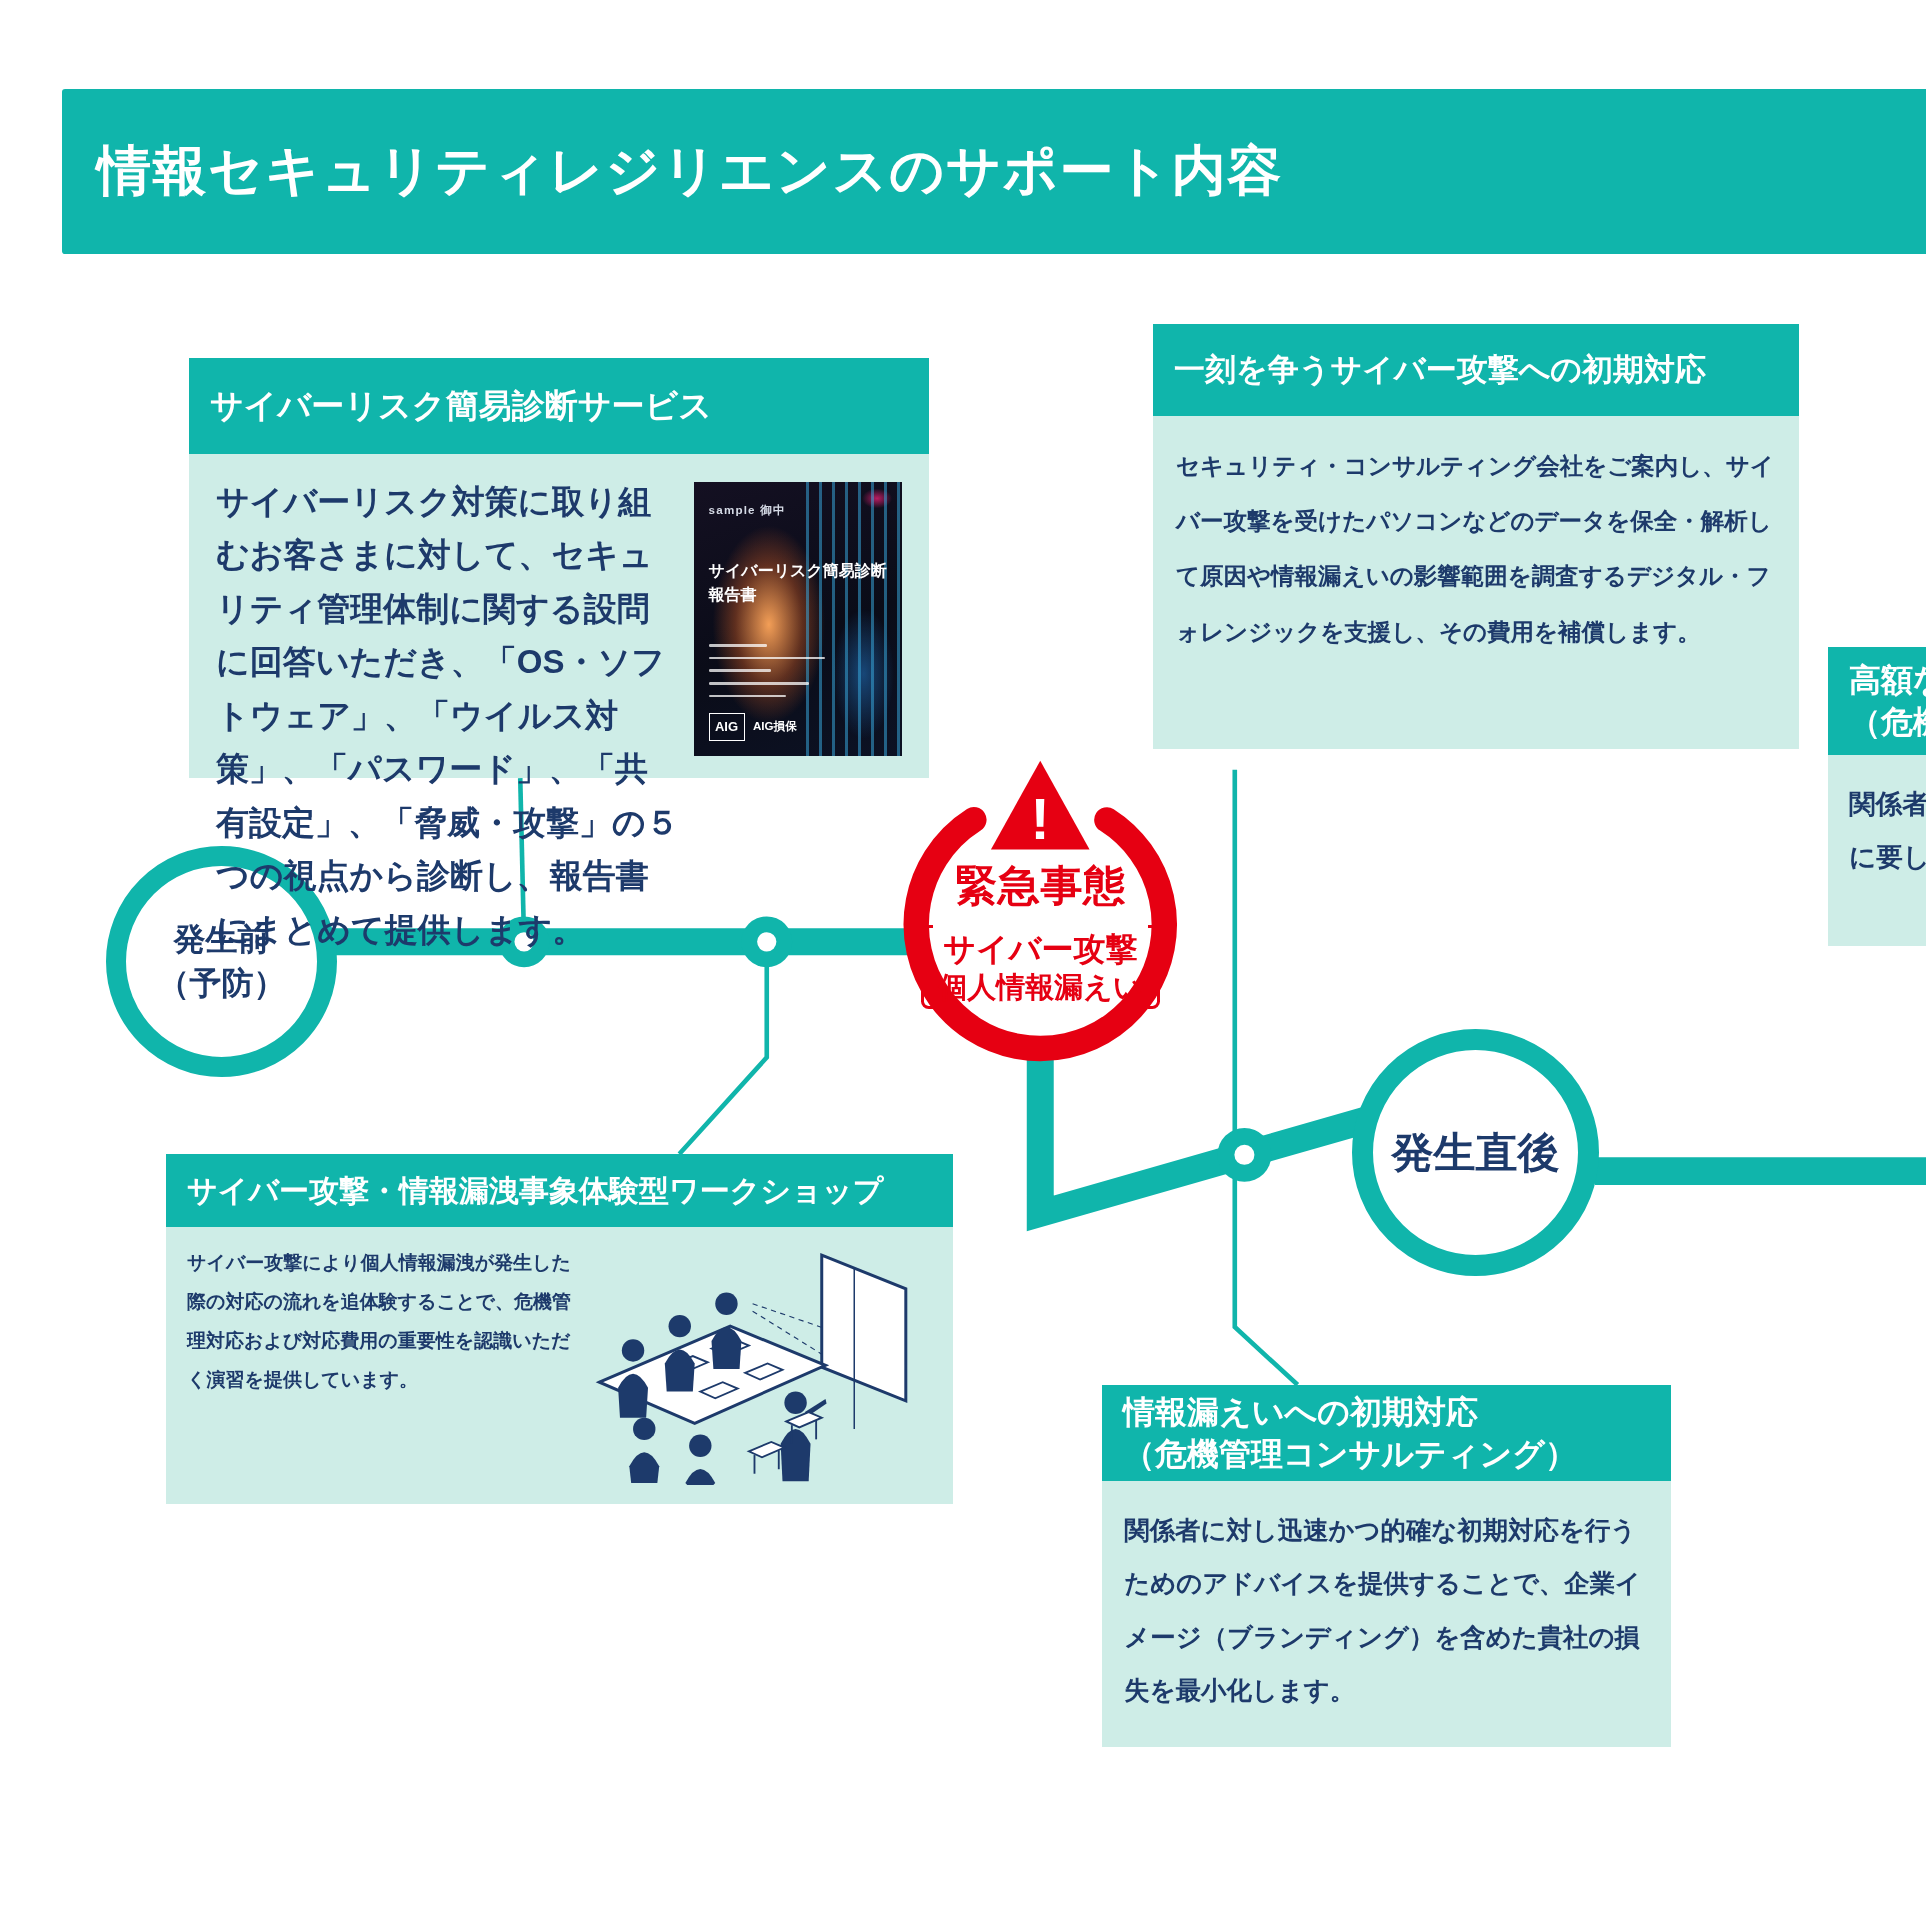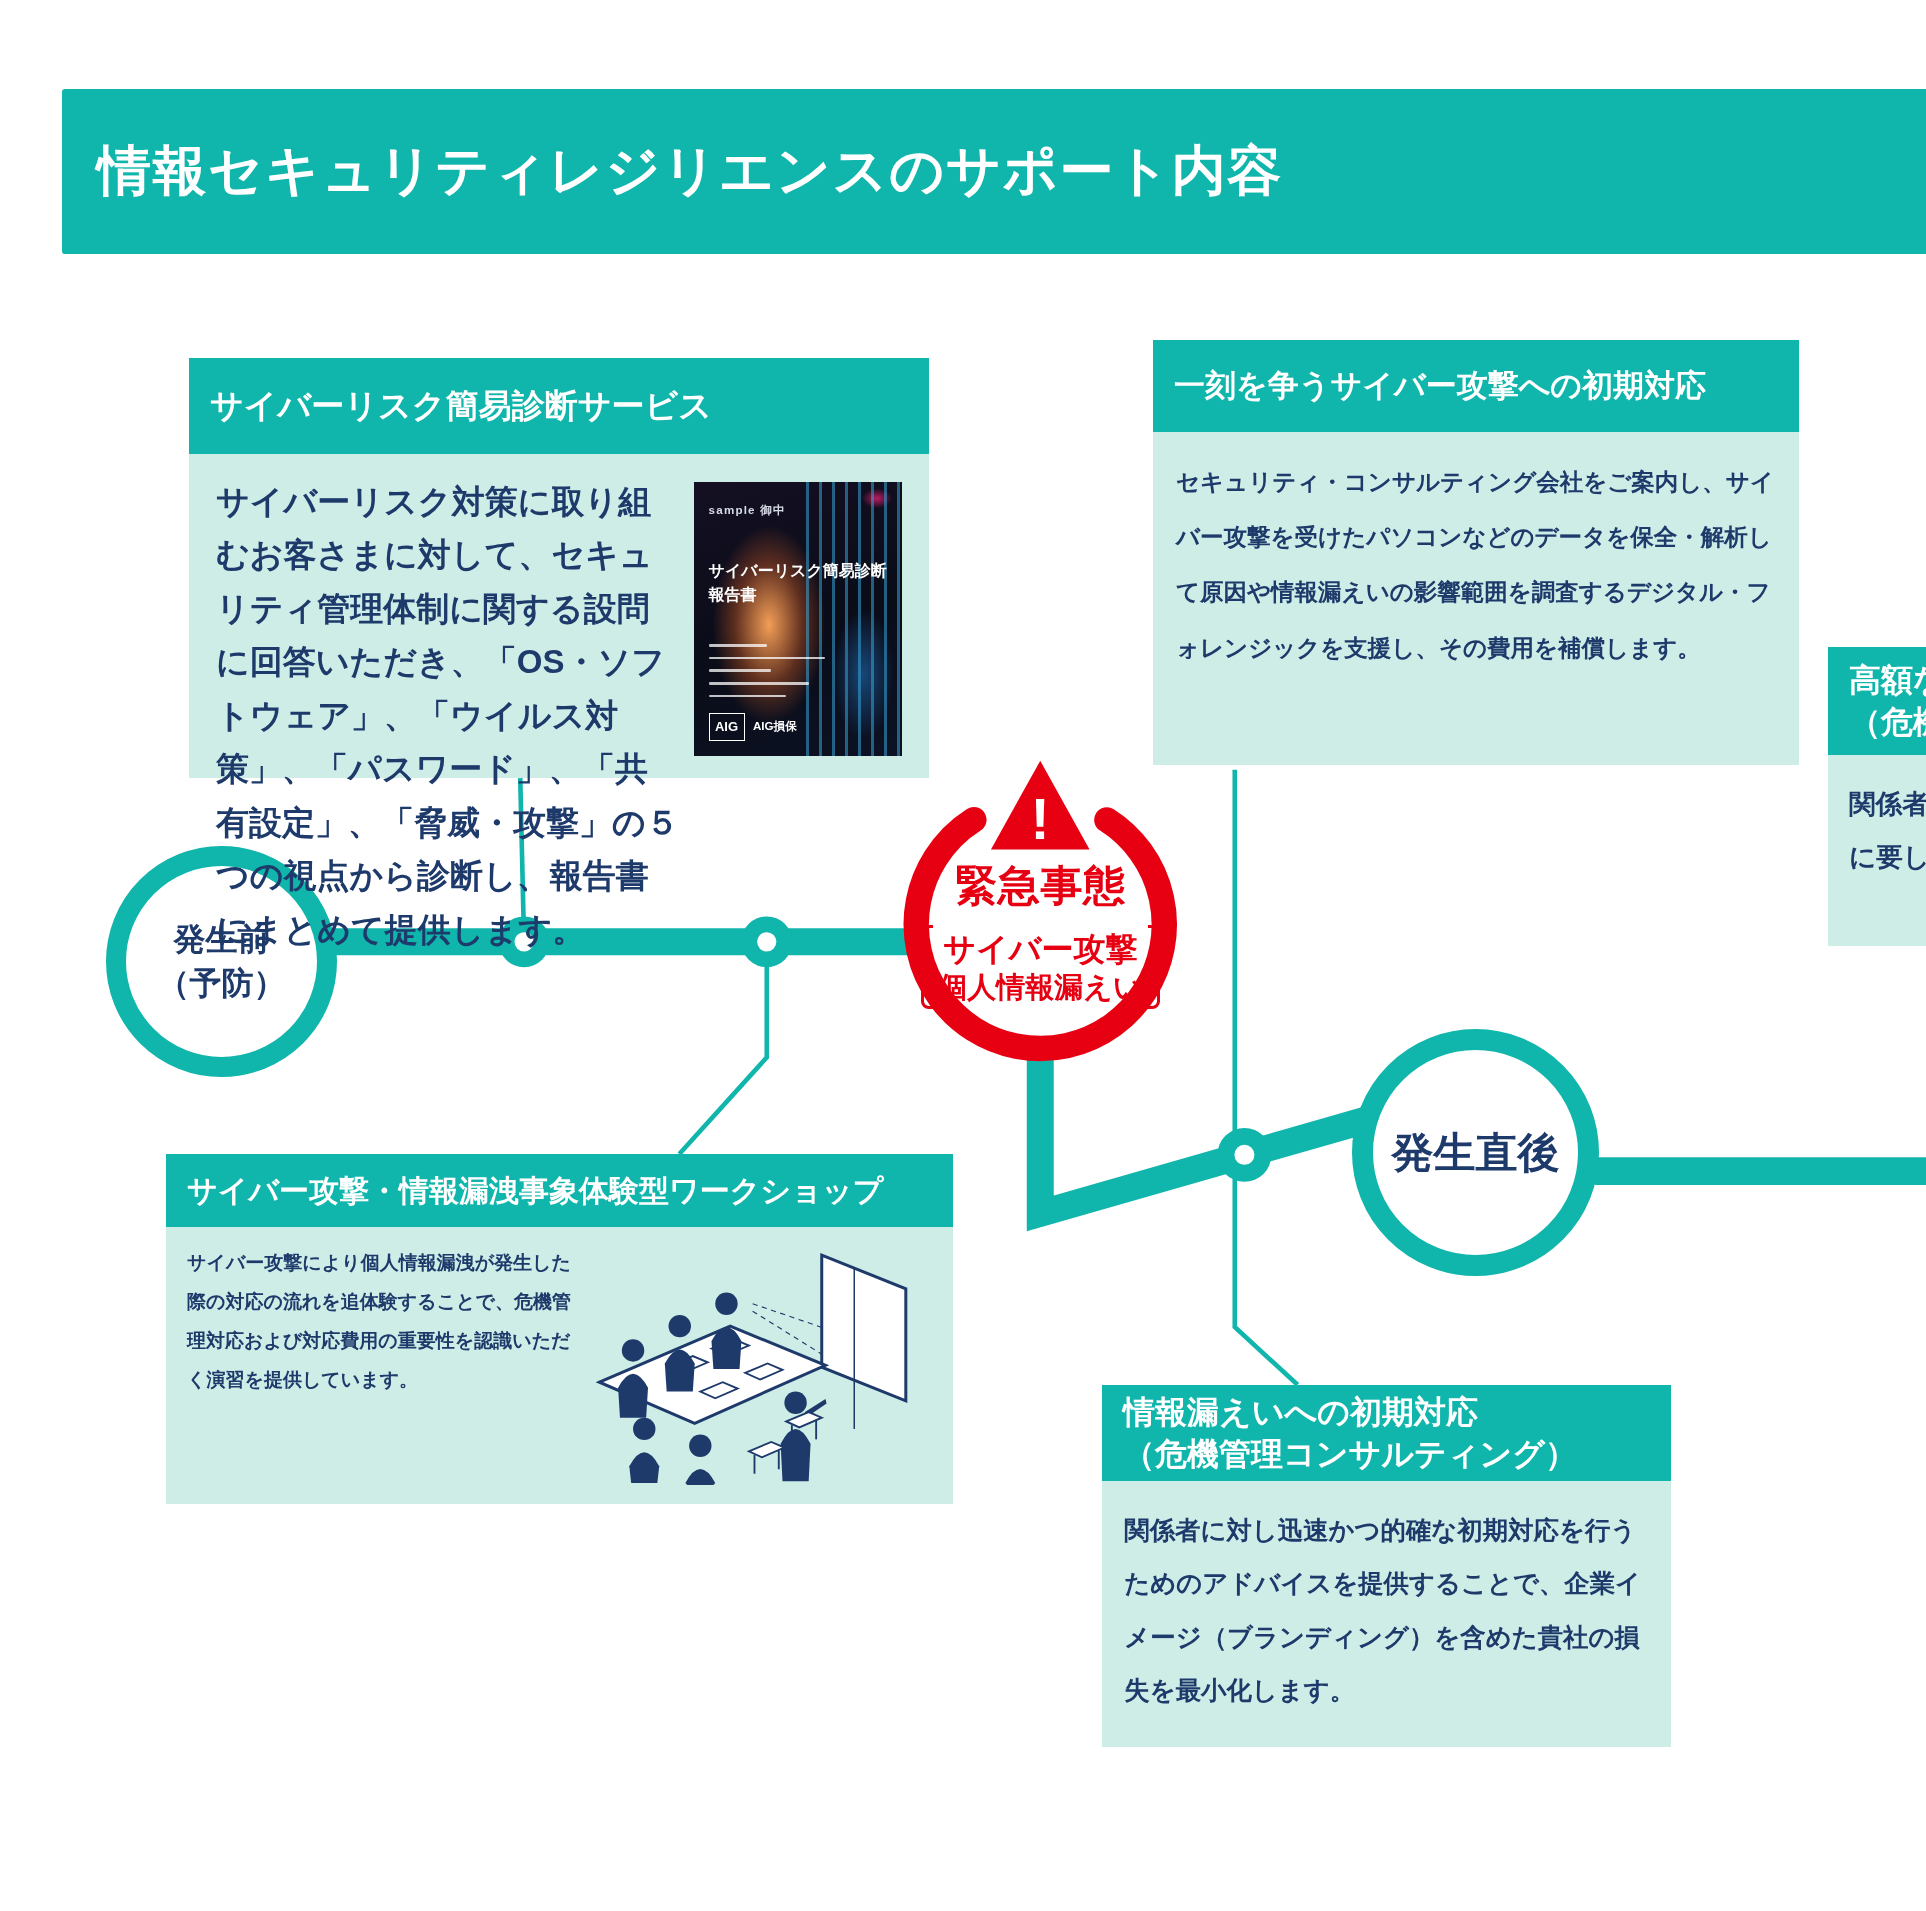--- a/index.html
+++ b/index.html
@@ -29,21 +29,21 @@
   }
   .ibox .bd {
     background:#CEEDE7; color:#1D3A6B; font-weight:700;
     padding:21px 27px;
   }
   .box1 { left:189px;  top:358px;  width:740px; }
   .box1 .hd { height:96px; font-size:33px; }
   .box1 .bd { height:324px; font-size:33px; line-height:1.62; display:flex; gap:14px; }
   .box1 .bd .txt { flex:1; }
 
-  .box2 { left:1109px; top:340px;  width:690px;padding-left:44px; }
+  .box2 { left:1109px; top:324px;  width:690px;padding-left:44px; }
   .box2 .hd { height:92px; font-size:31px; }
   .box2 .bd { height:333px; font-size:23.5px; line-height:2.35; padding:23px 23px; }
 
   .box3 { left:1828px; top:647px; width:429px; }
   .box3 .hd { height:108px; font-size:32px; }
   .box3 .bd { height:191px; font-size:26.6px; line-height:2.0; padding:23px 21px; }
 
   .box4 { left:166px;  top:1154px; width:787px; }
   .box4 .hd { height:73px; font-size:30px; }
   .box4 .bd { height:277px; font-size:19px; line-height:2.05; display:flex; padding:17.3px 21px; gap:5px; }

